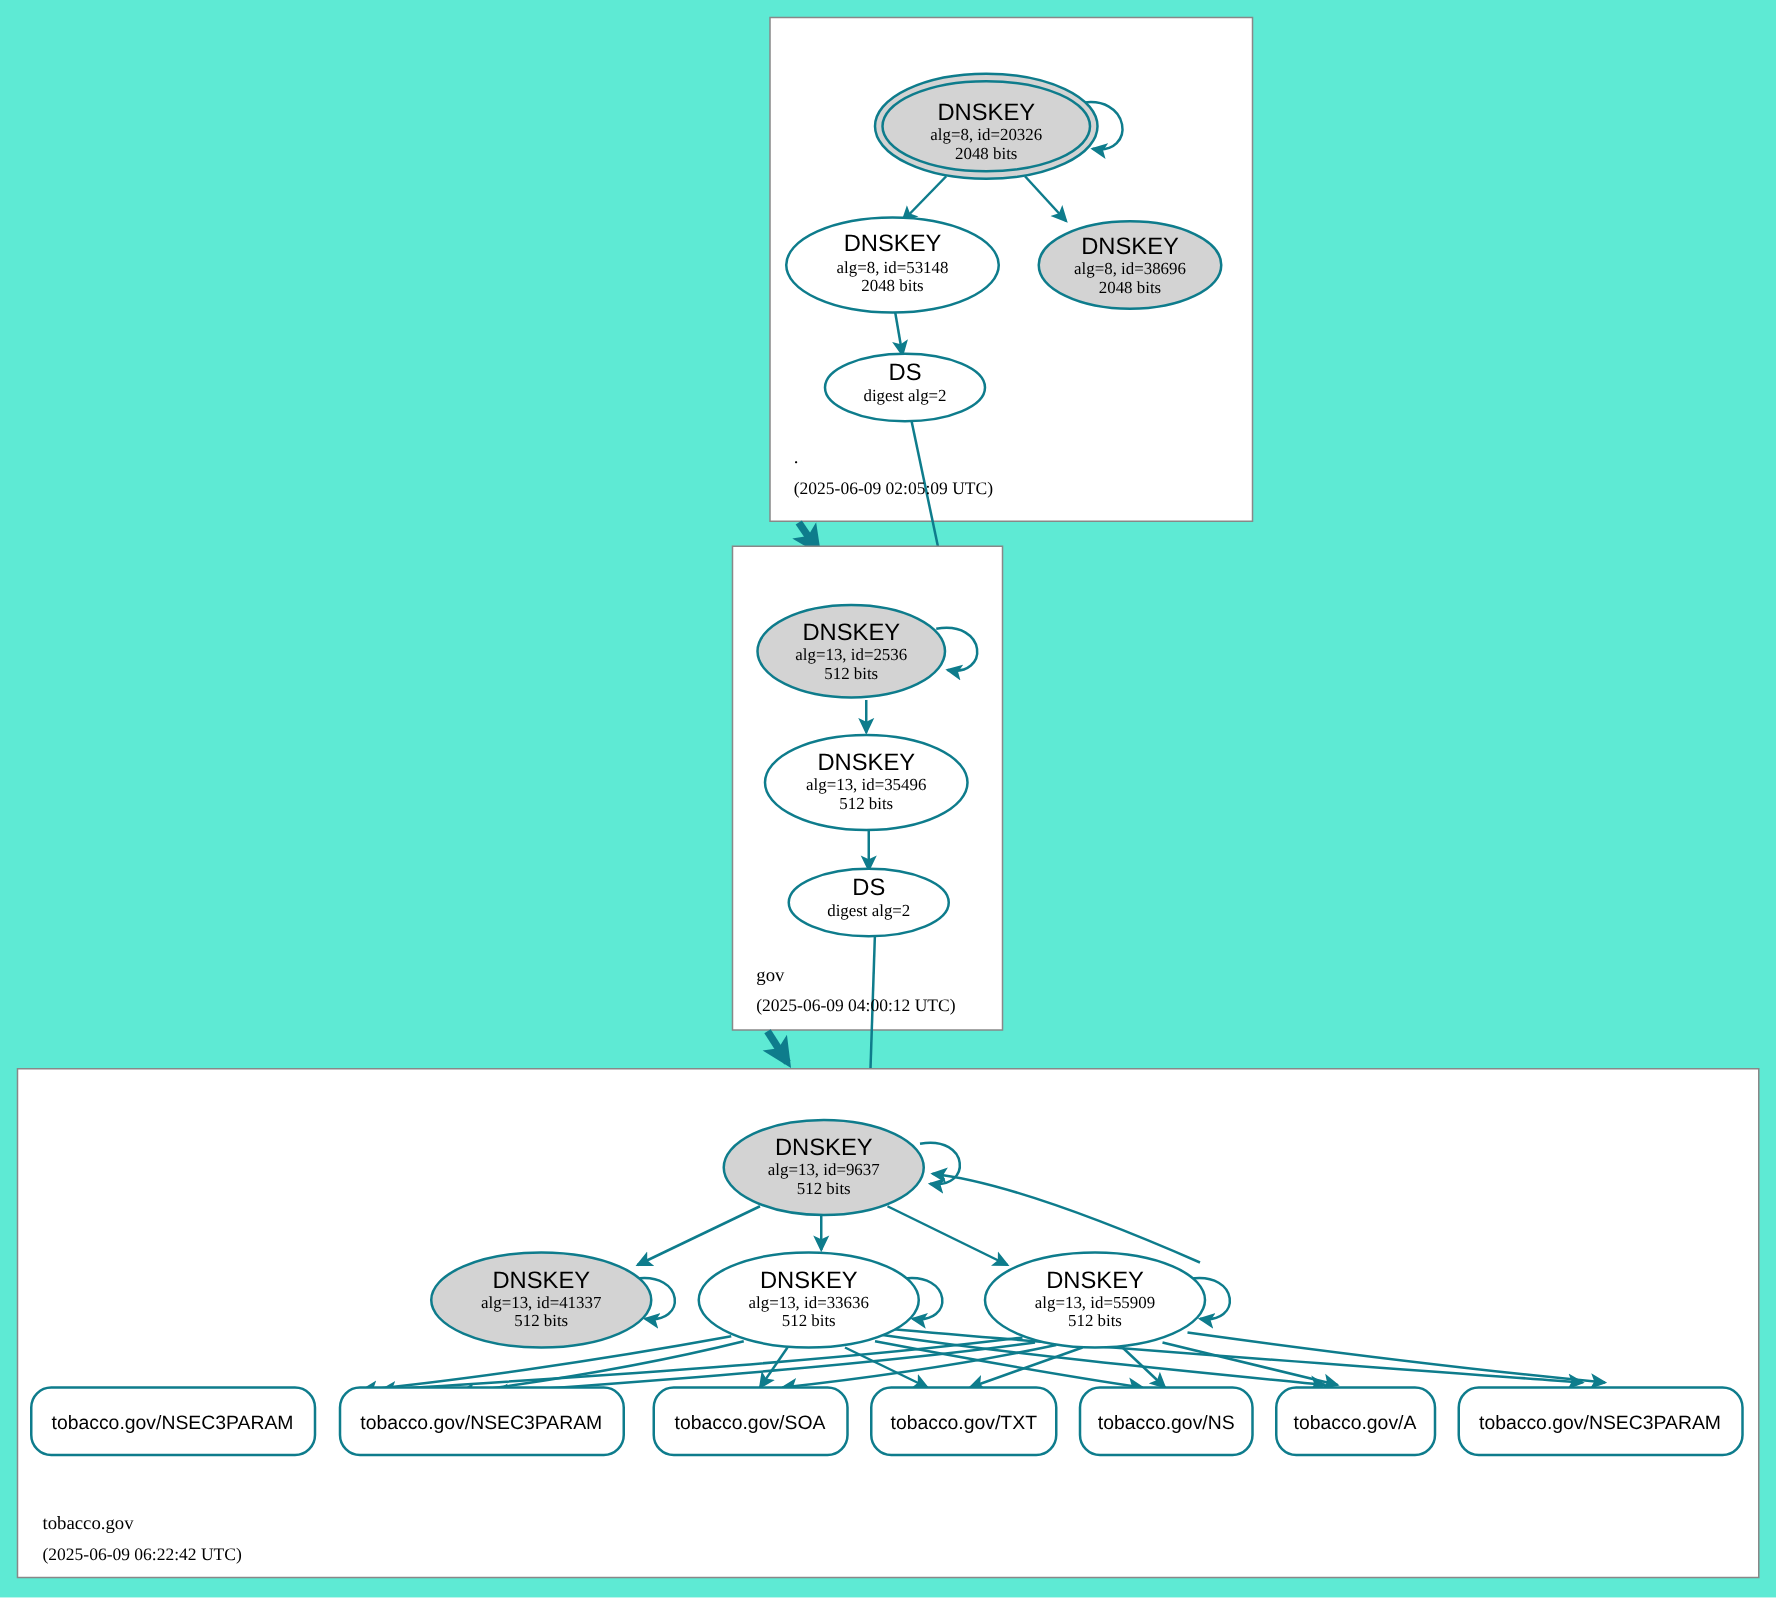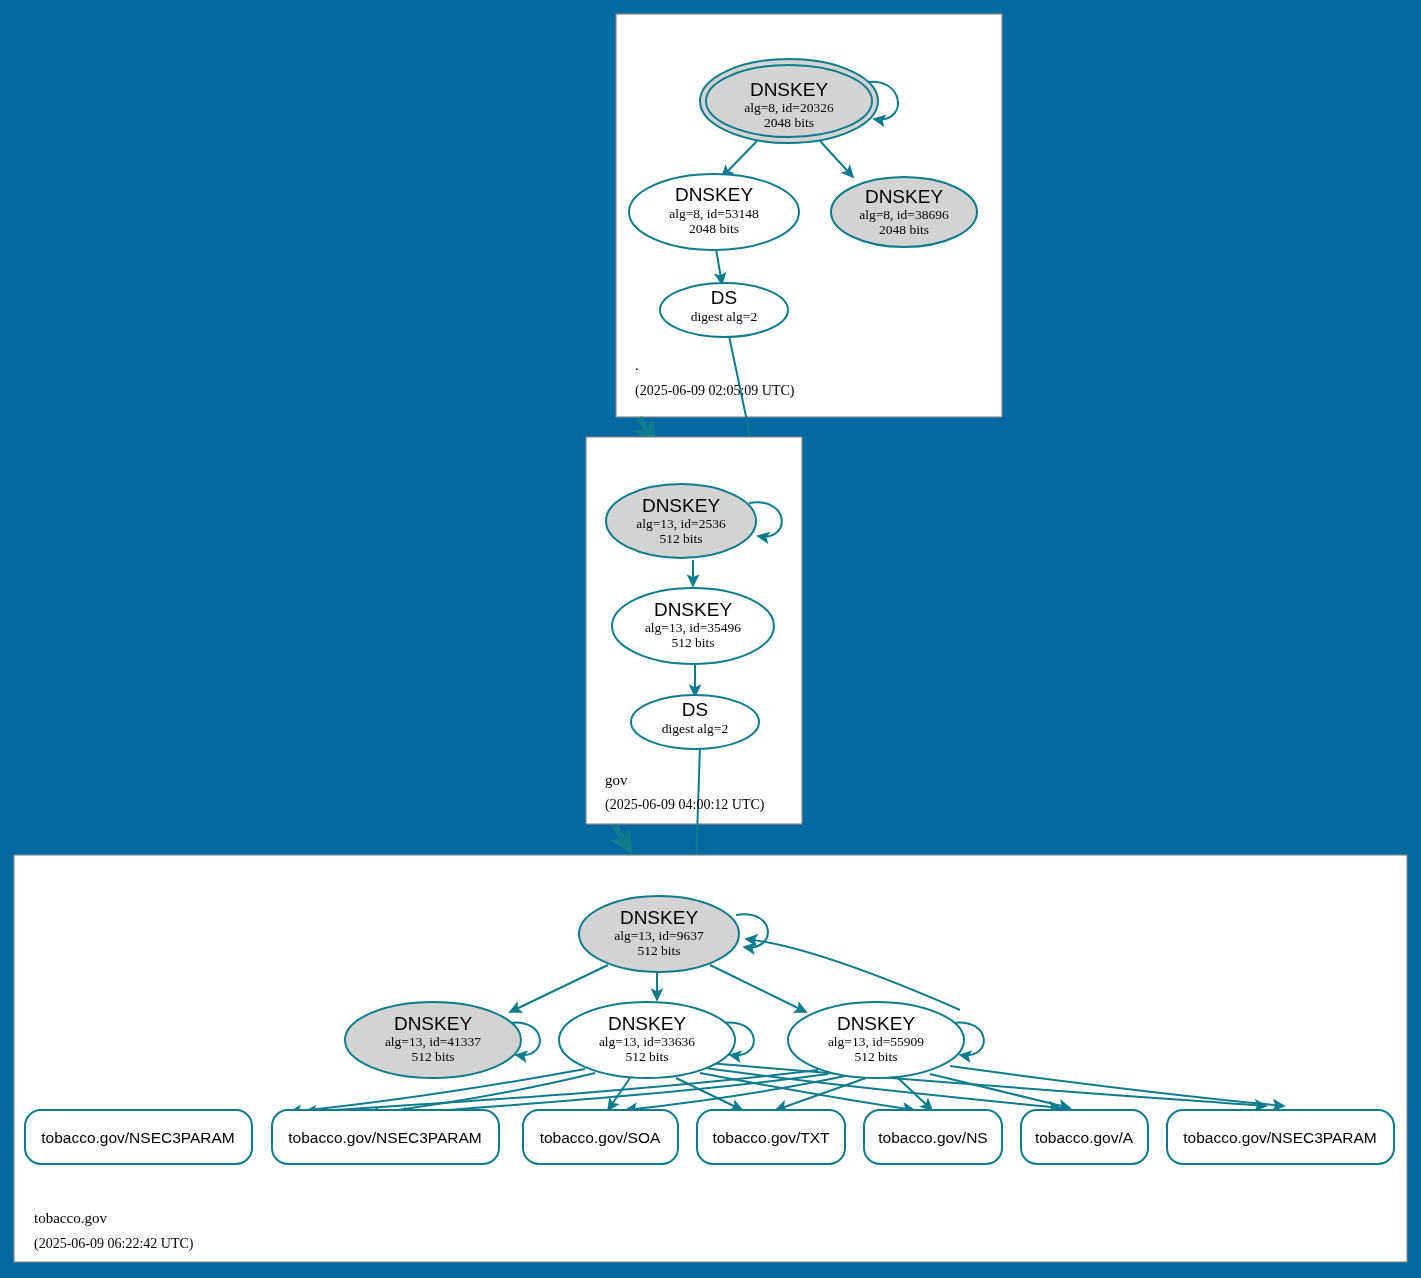--- a/index.html
+++ b/index.html
@@ -5,21 +5,21 @@
   html, body {
     margin: 0;
     padding: 0;
     background: #ffffff;
     font-family: "Liberation Sans", sans-serif;
   }
   #root-canvas {
     position: relative;
     width: 1421px;
     height: 1278px;
-    background: #0369a1;
+    background: #5eead4;
     overflow: hidden;
   }
   svg#graph {
     display: block;
     width: 1421px;
     height: 1278px;
   }
   .cluster-frame {
     fill: #ffffff;
     stroke: #888888;

